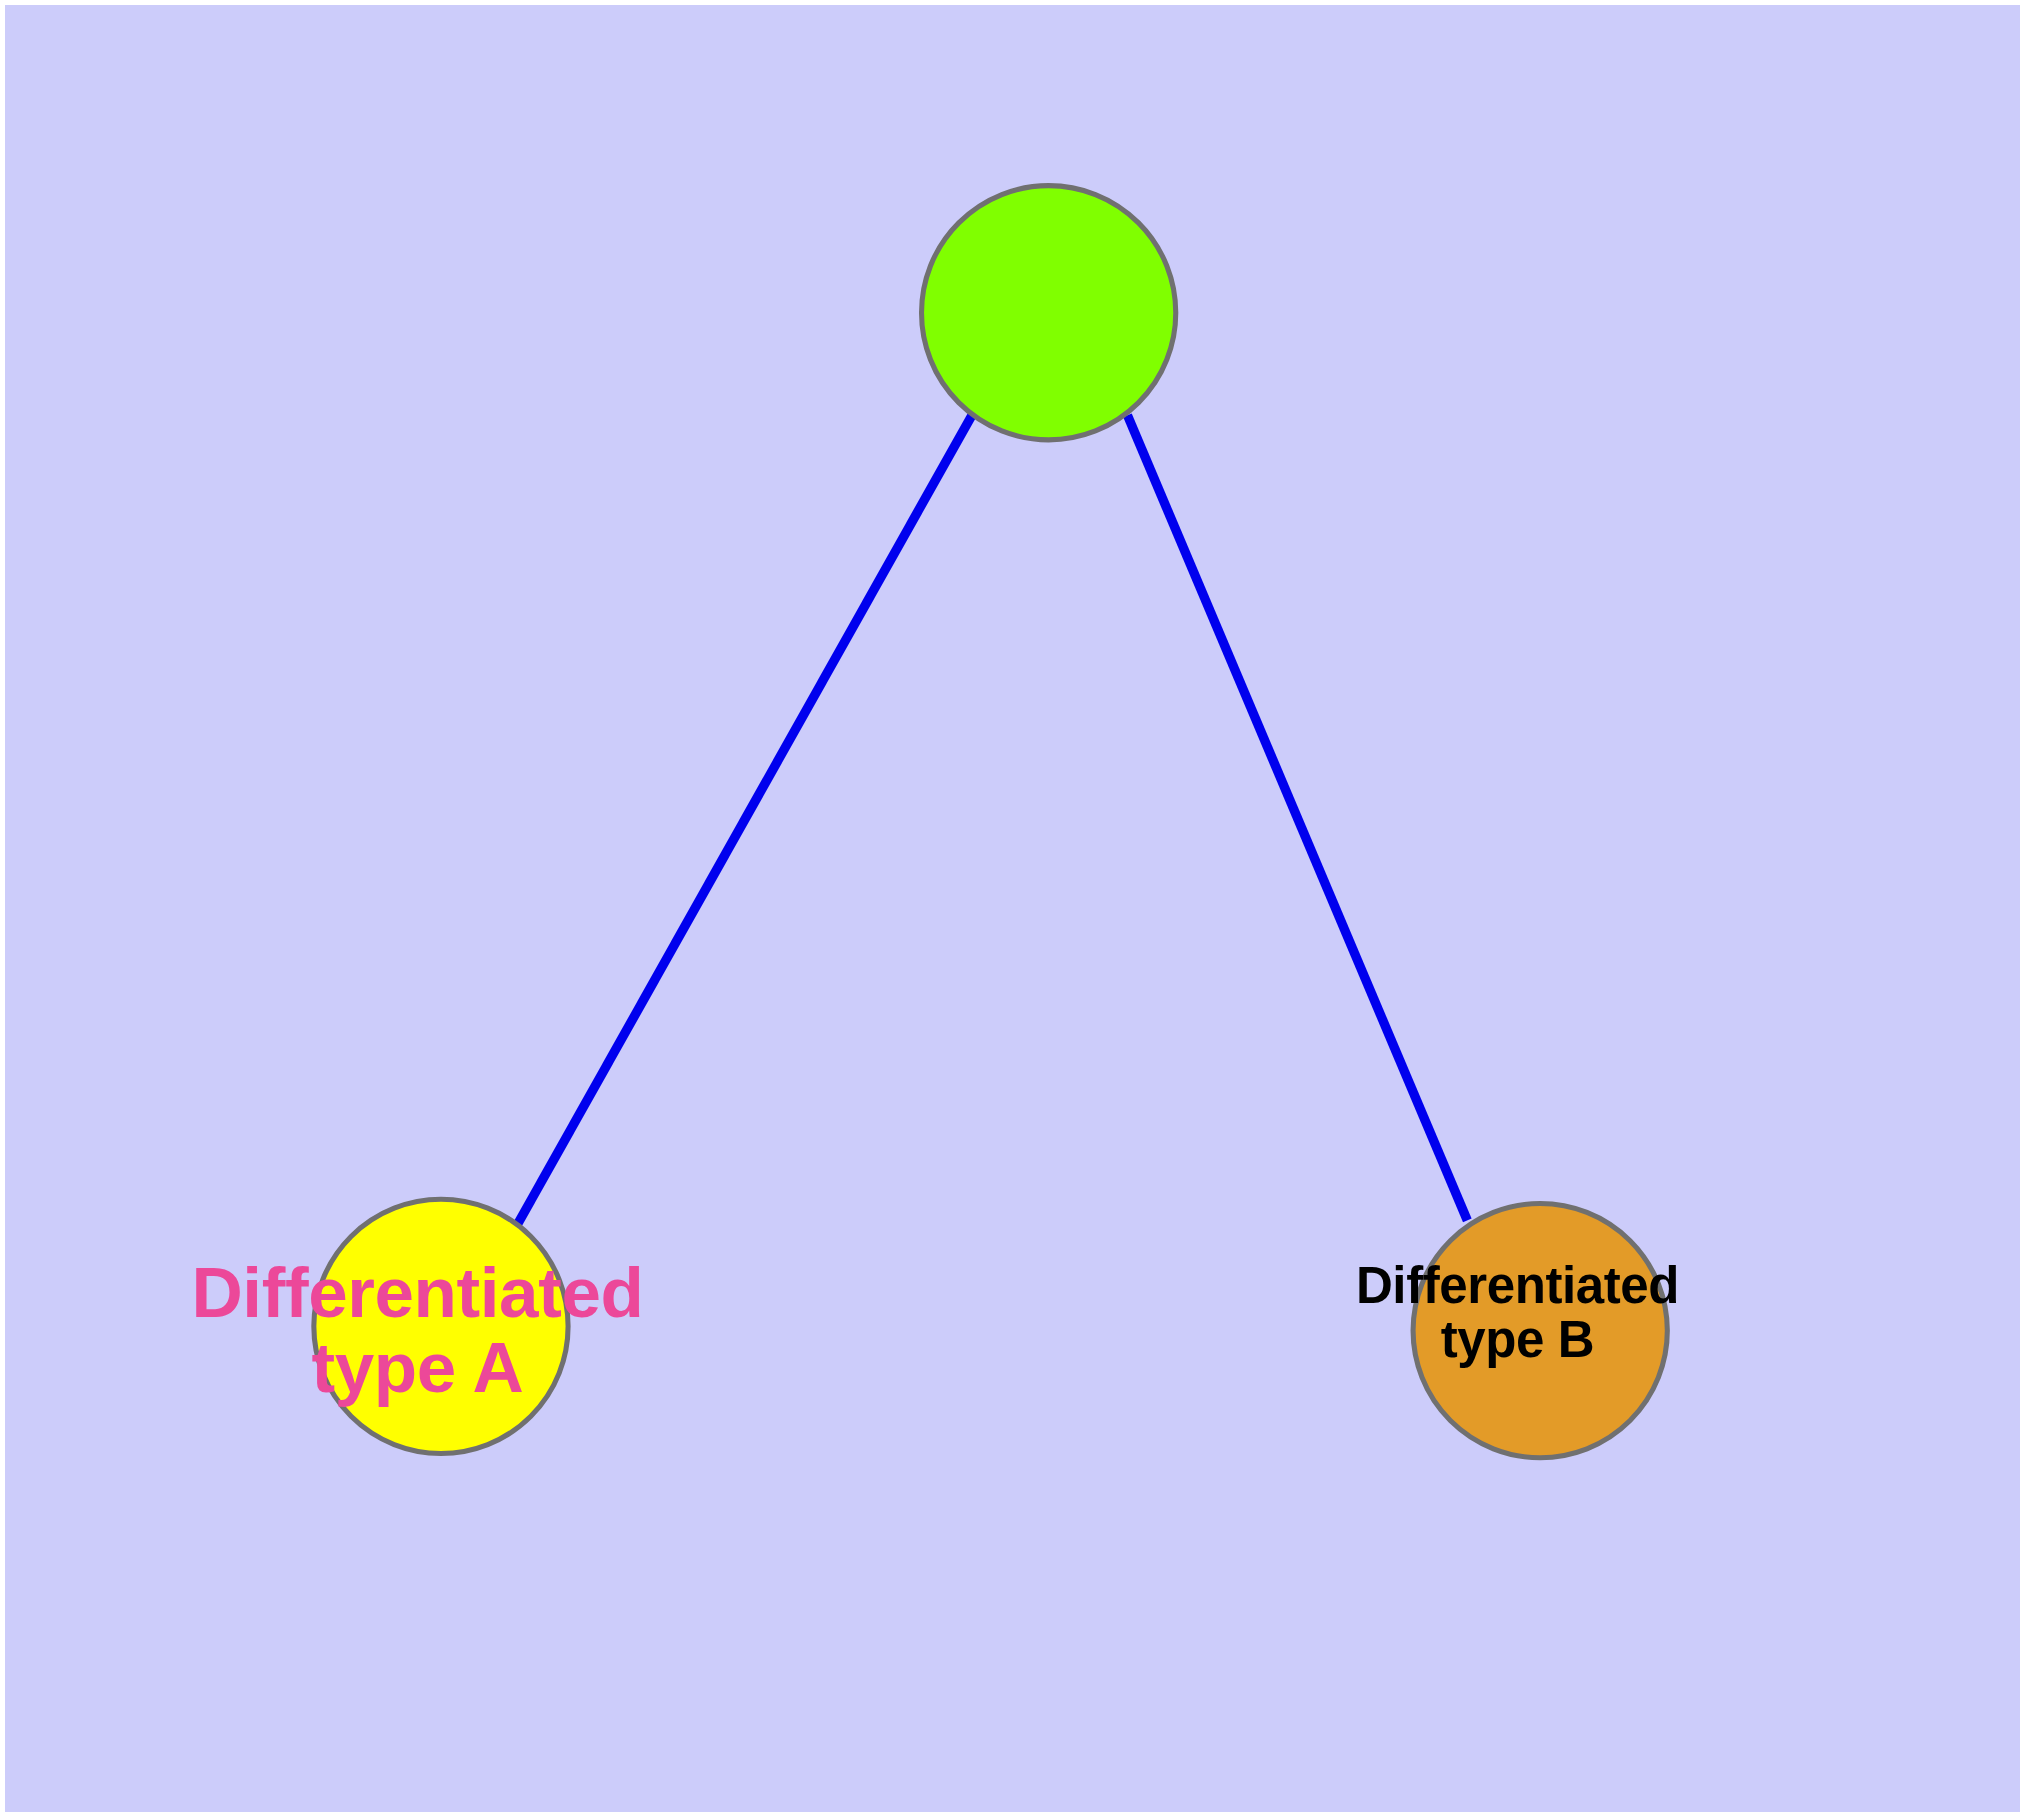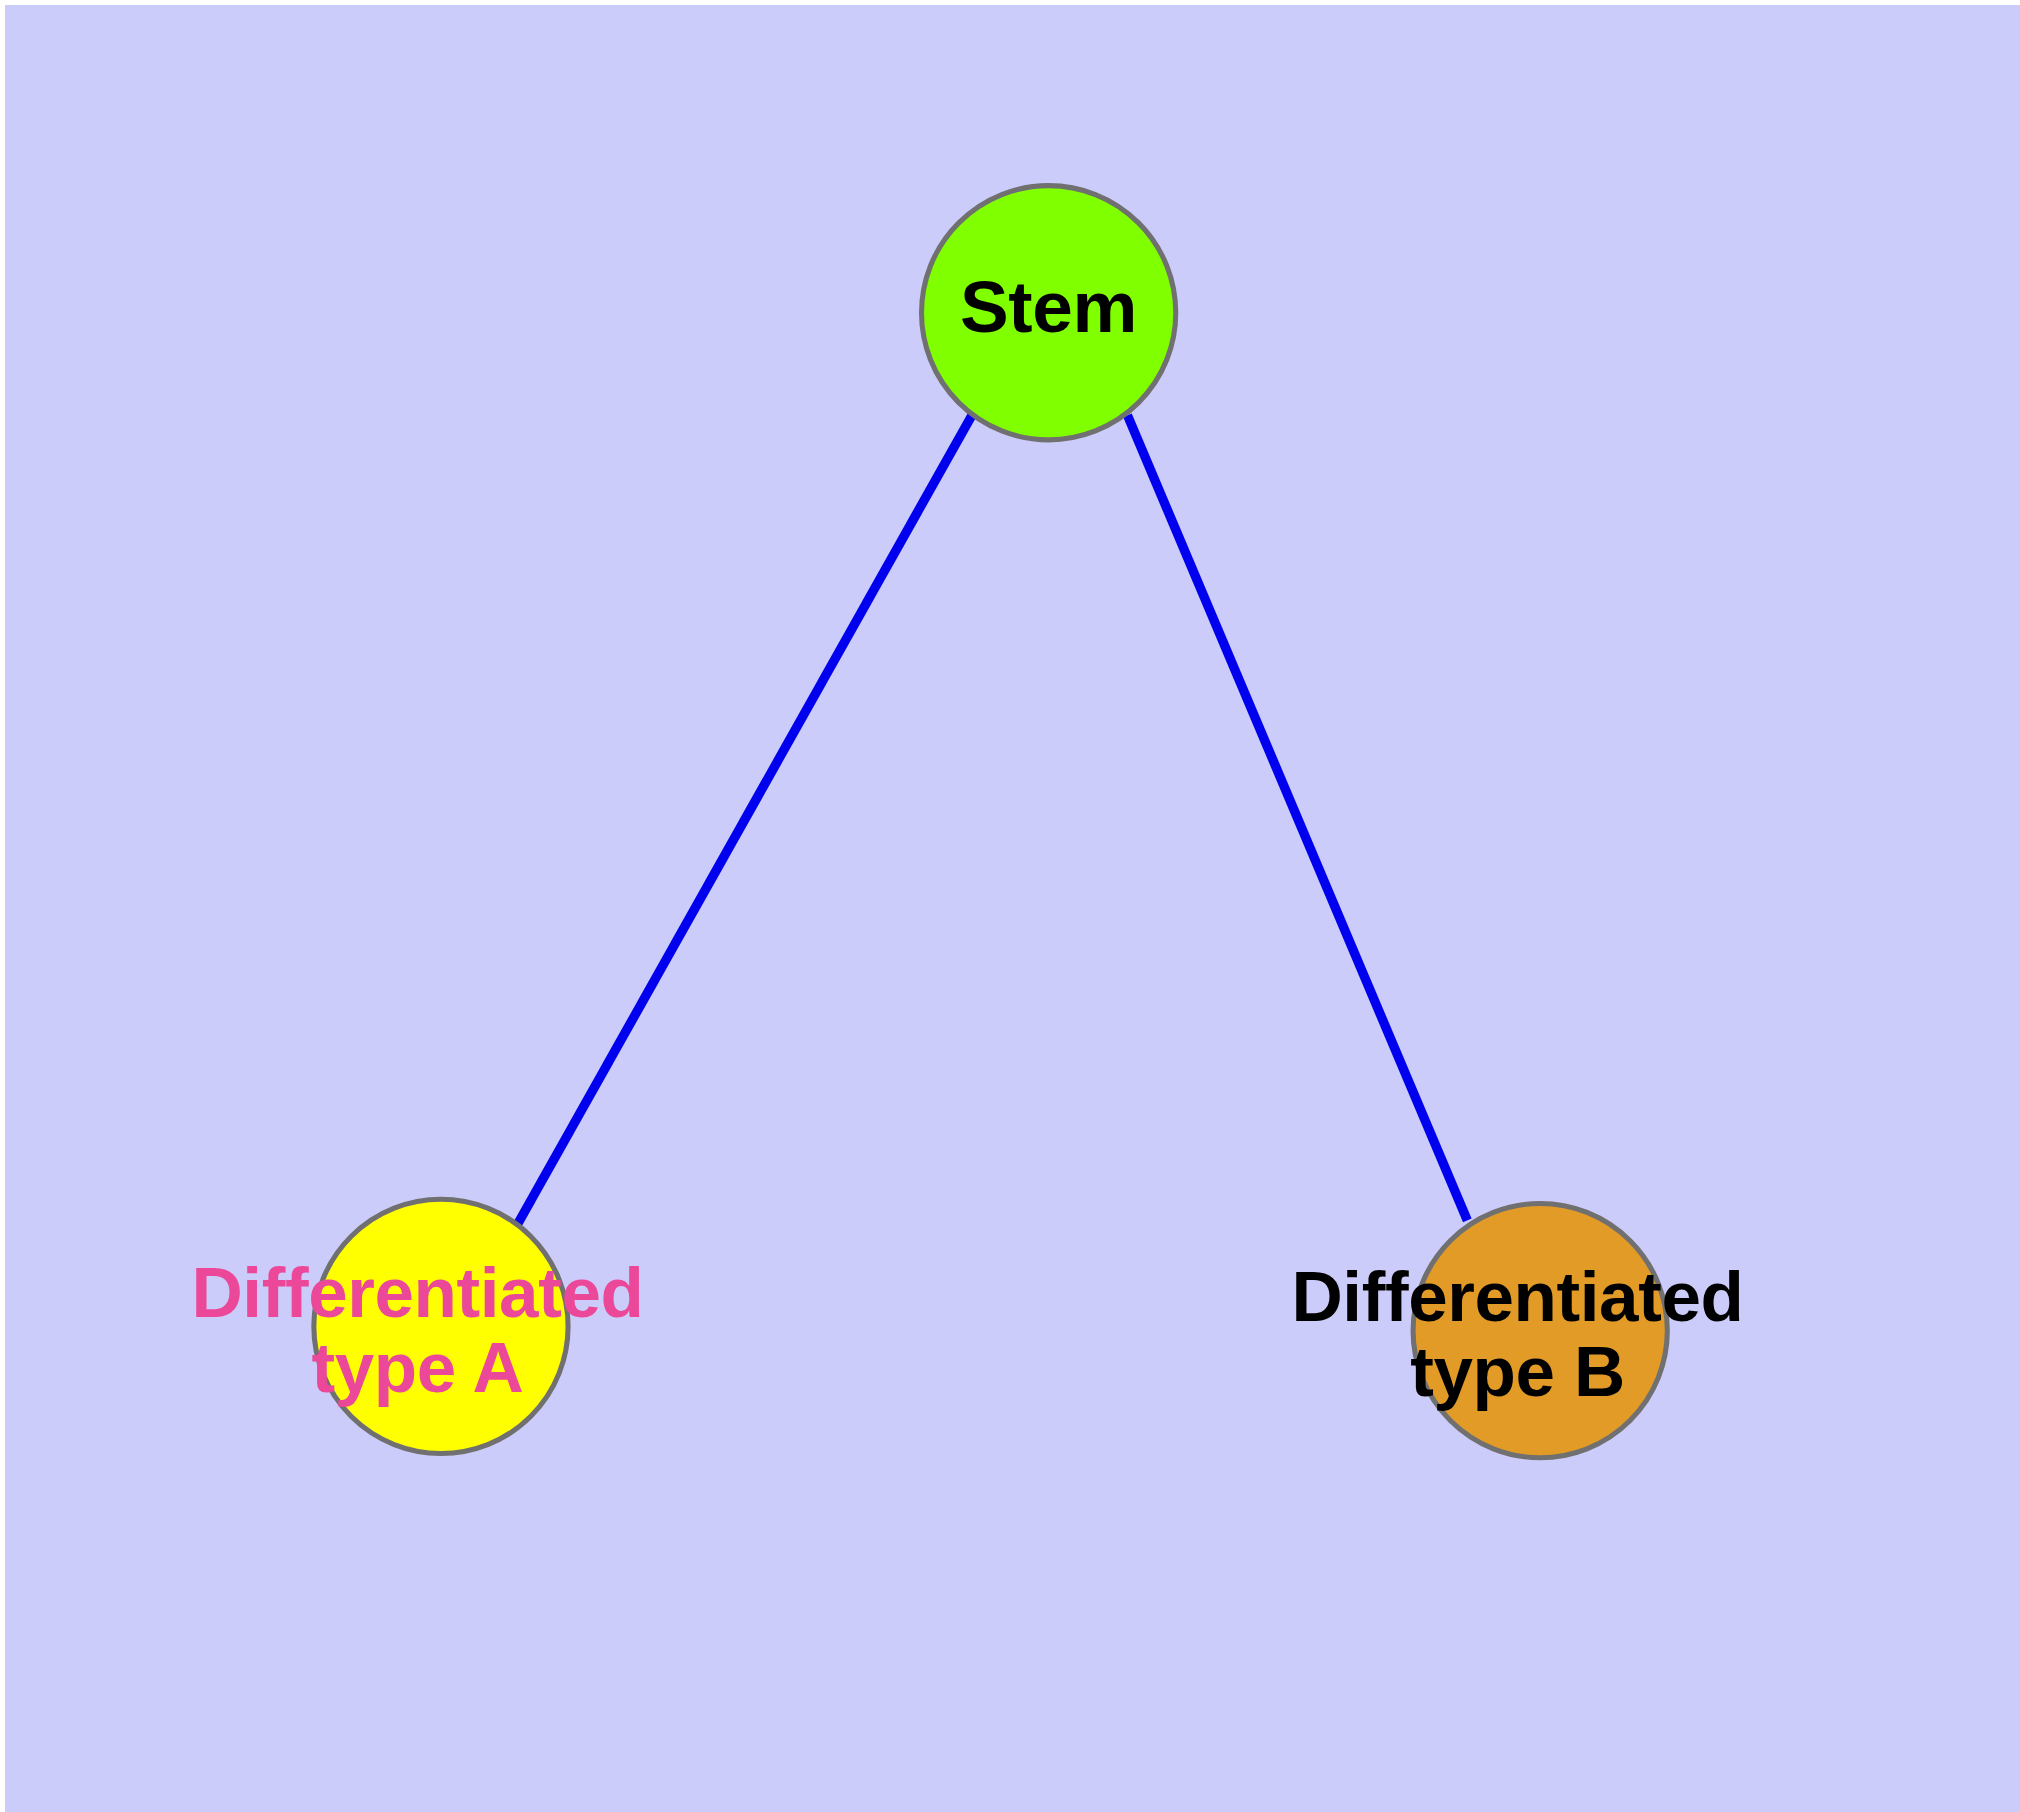--- a/index.html
+++ b/index.html
@@ -48,21 +48,21 @@
     top: 268px;
     width: 509px;
   }
   #label-diff-a {
     font-size: 71px;
     left: 163px;
     top: 1255px;
     width: 509px;
   }
   #label-diff-b {
-    font-size: 71px;
+    font-size: 51px;
     left: 1263px;
     top: 1259px;
     width: 509px;
   }
 </style>
 </head>
 <body>
 
 <div id="canvas" style="background: rgb(255, 255, 255);">
 
@@ -73,21 +73,20 @@
       <line x1="1147" y1="489" x2="610" y2="1445" stroke="#0000ee" stroke-width="11" stroke-linecap="butt"></line>
       <line x1="1330" y1="490" x2="1731" y2="1440" stroke="#0000ee" stroke-width="11" stroke-linecap="butt"></line>
     </g>
     <g>
       <circle cx="520" cy="1565" r="150" fill="#ffff00" stroke="#707070" stroke-width="6"></circle>
       <circle cx="1817" cy="1570" r="150" fill="#e39b28" stroke="#707070" stroke-width="6"></circle>
       <circle cx="1237" cy="369" r="150" fill="#80ff00" stroke="#707070" stroke-width="6"></circle>
     </g>
   </svg>
 
-  <div class="node-label" id="label-stem" style="color: rgb(0, 0, 0);">Stem</div>
 
   <div class="node-label" id="label-diff-a" style="color: #ec4899;"><span>Differentiated</span>
 <span>type A</span></div>
 
   <div class="node-label" id="label-diff-b" style="color: rgb(0, 0, 0);"><span>Differentiated</span>
 <span>type B</span></div>
 
 </div>
 
 

